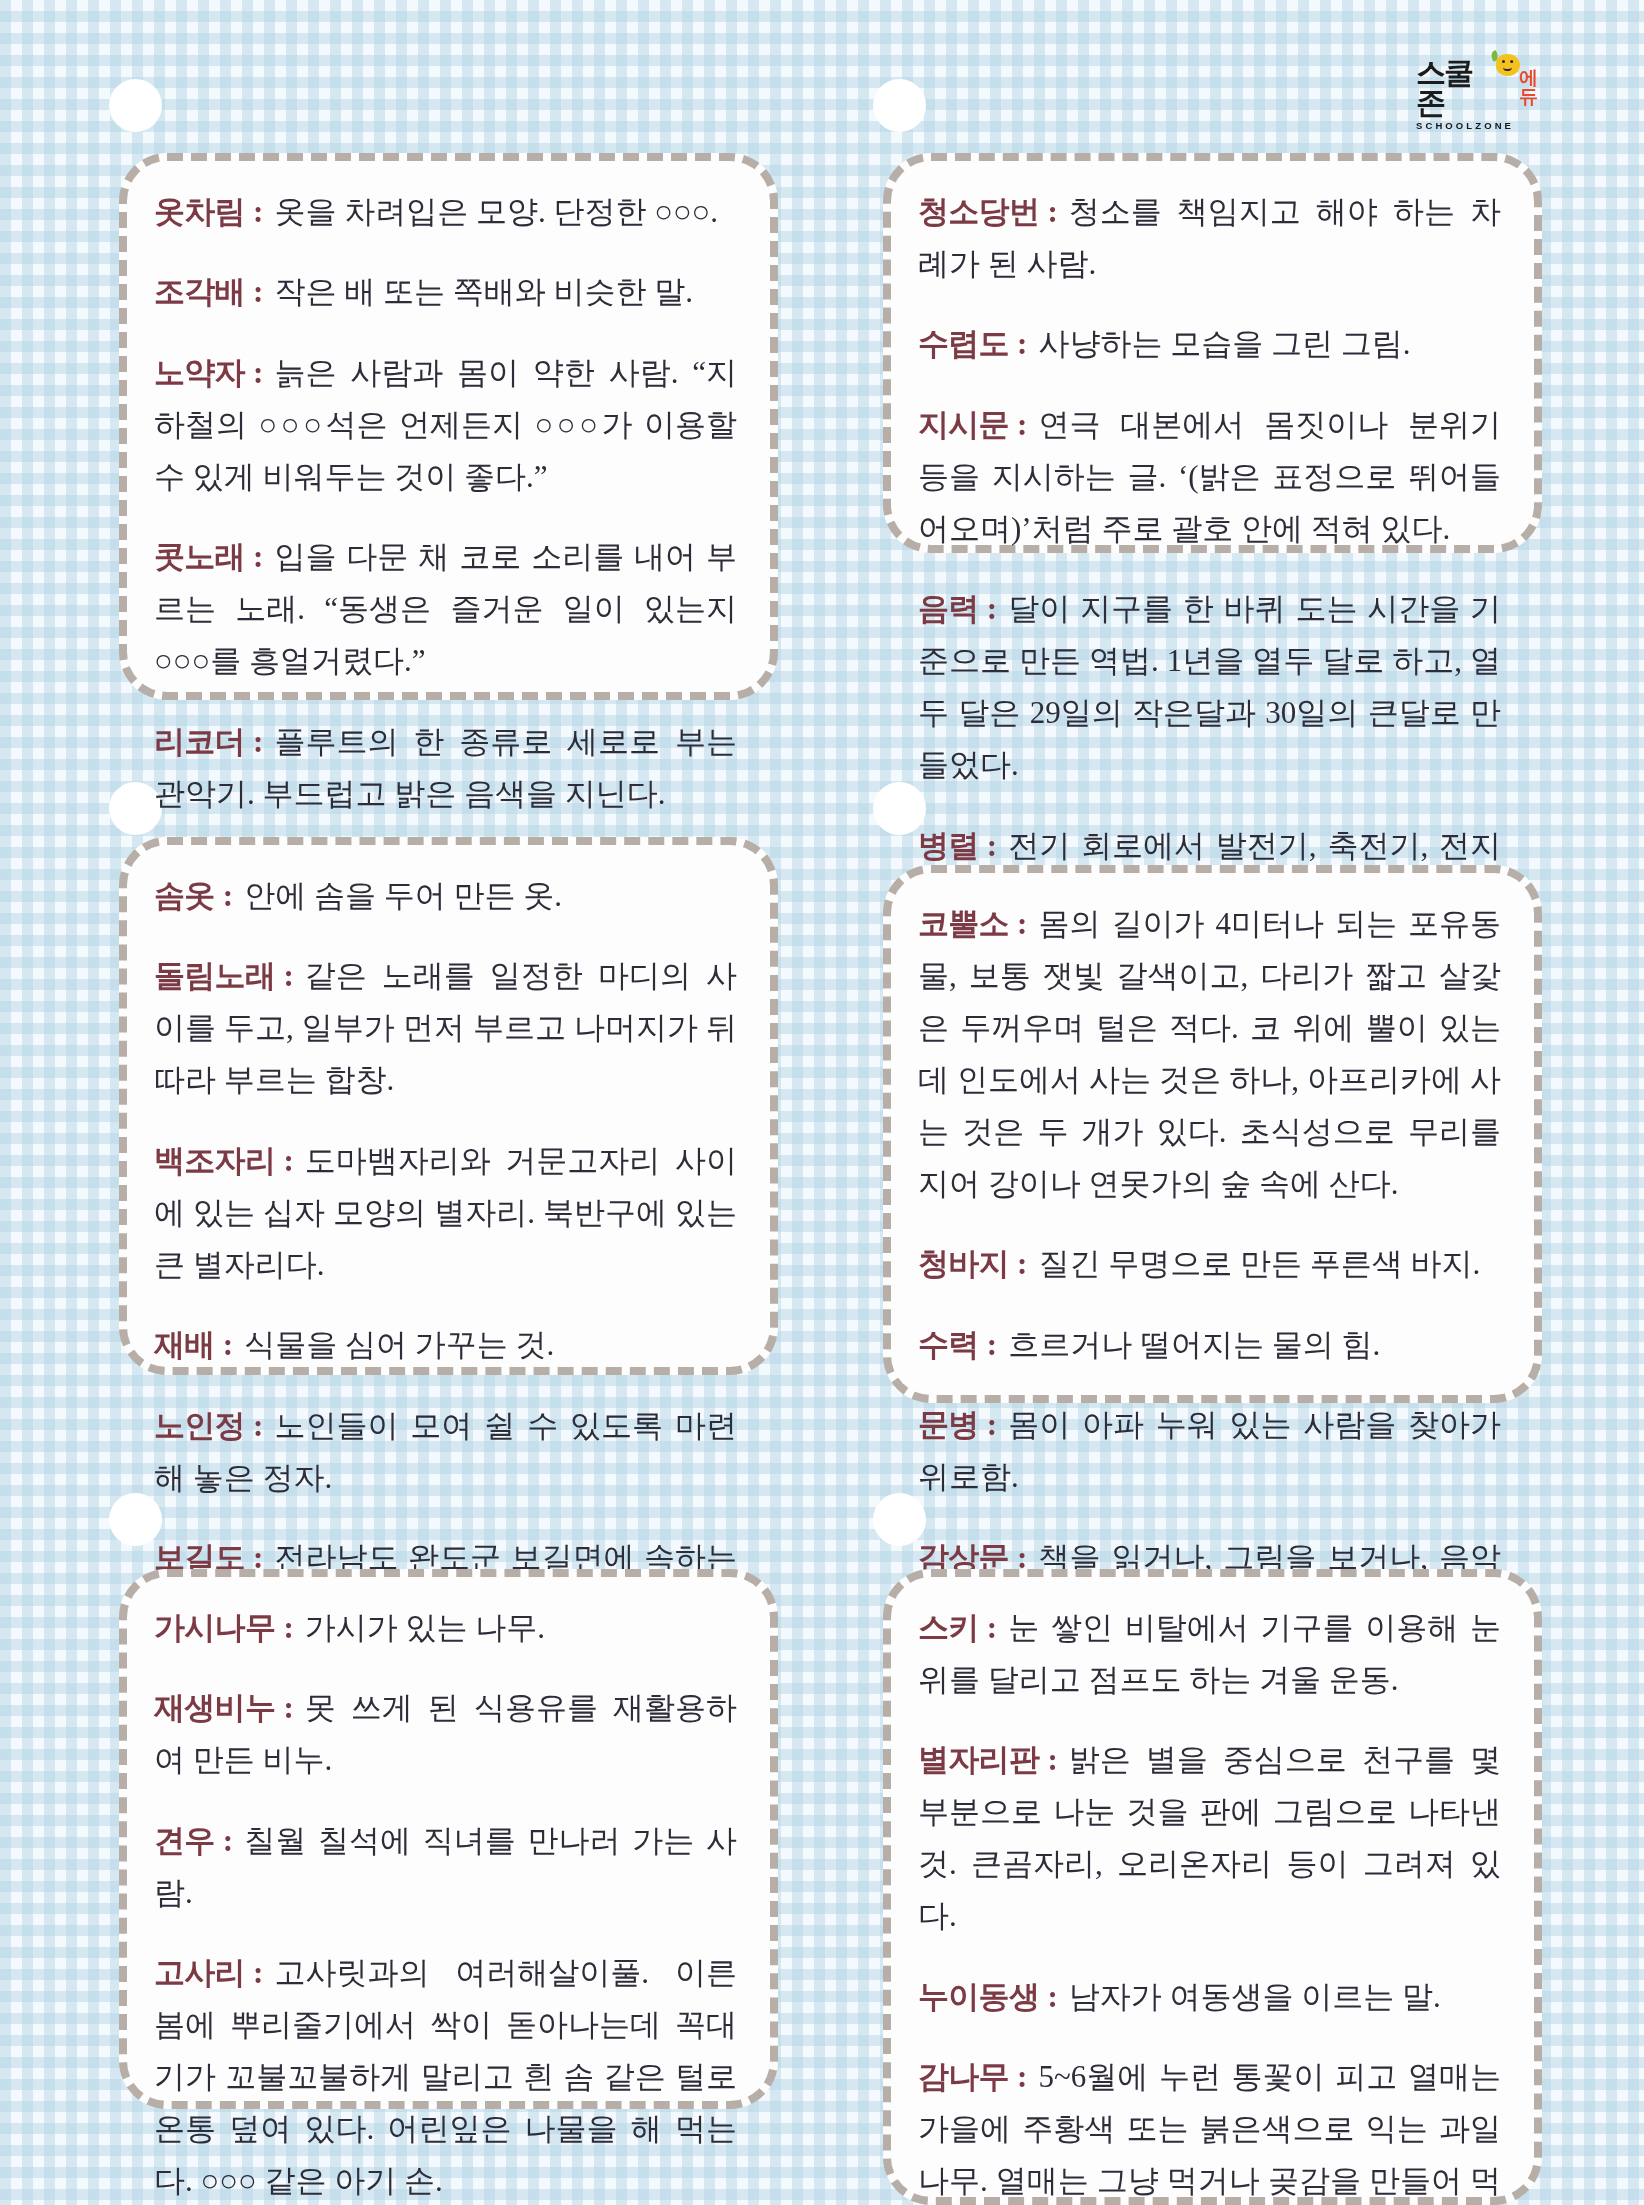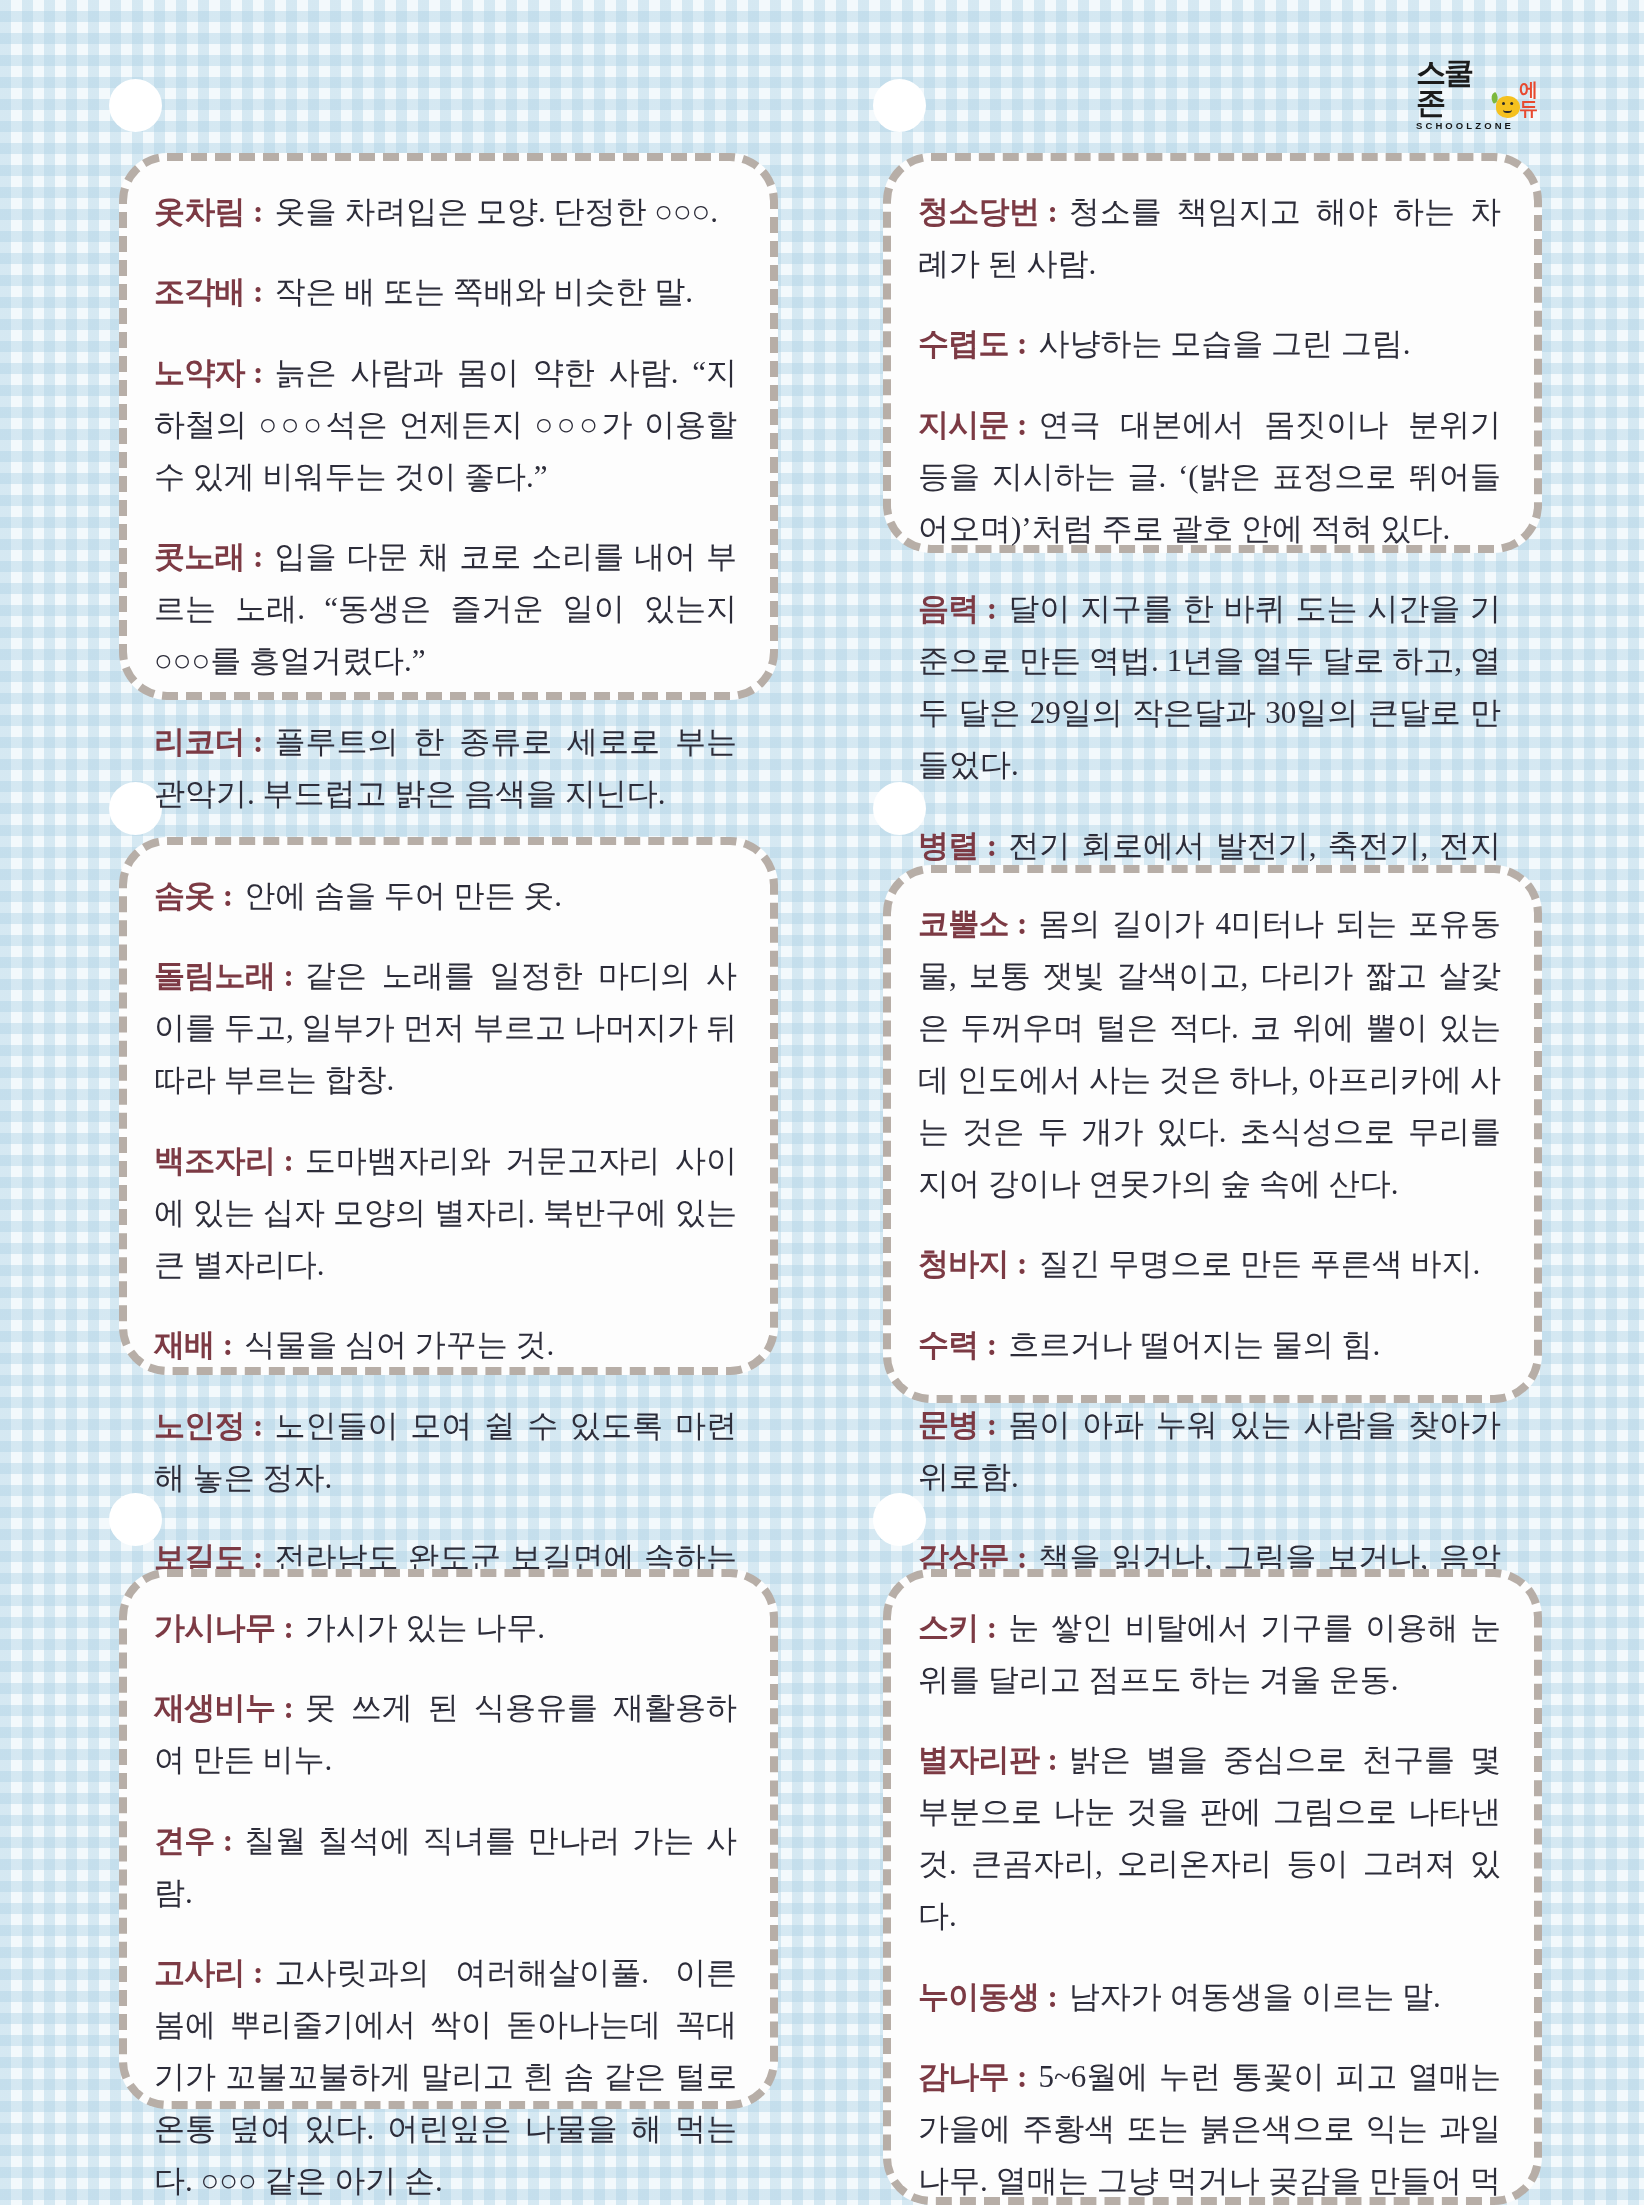--- a/index.html
+++ b/index.html
@@ -67,21 +67,21 @@
   }
   .def { color: #2d2d3a; }
 
   
   .logo {
     position: absolute;
     left: 1416px; top: 58px;
     width: 136px;
     line-height: 1;
   }
-  .logo-row { display: flex; align-items: flex-end; }
+  .logo-row { display: flex; align-items: flex-start; }
   .logo-kr {
     font-family: "Liberation Sans", sans-serif;
     font-weight: 700;
     font-size: 30px;
     letter-spacing: -2px;
     color: #1c1c1c;
   }
   .logo-mascot {
     position: relative;
     width: 24.5px; height: 22px;

